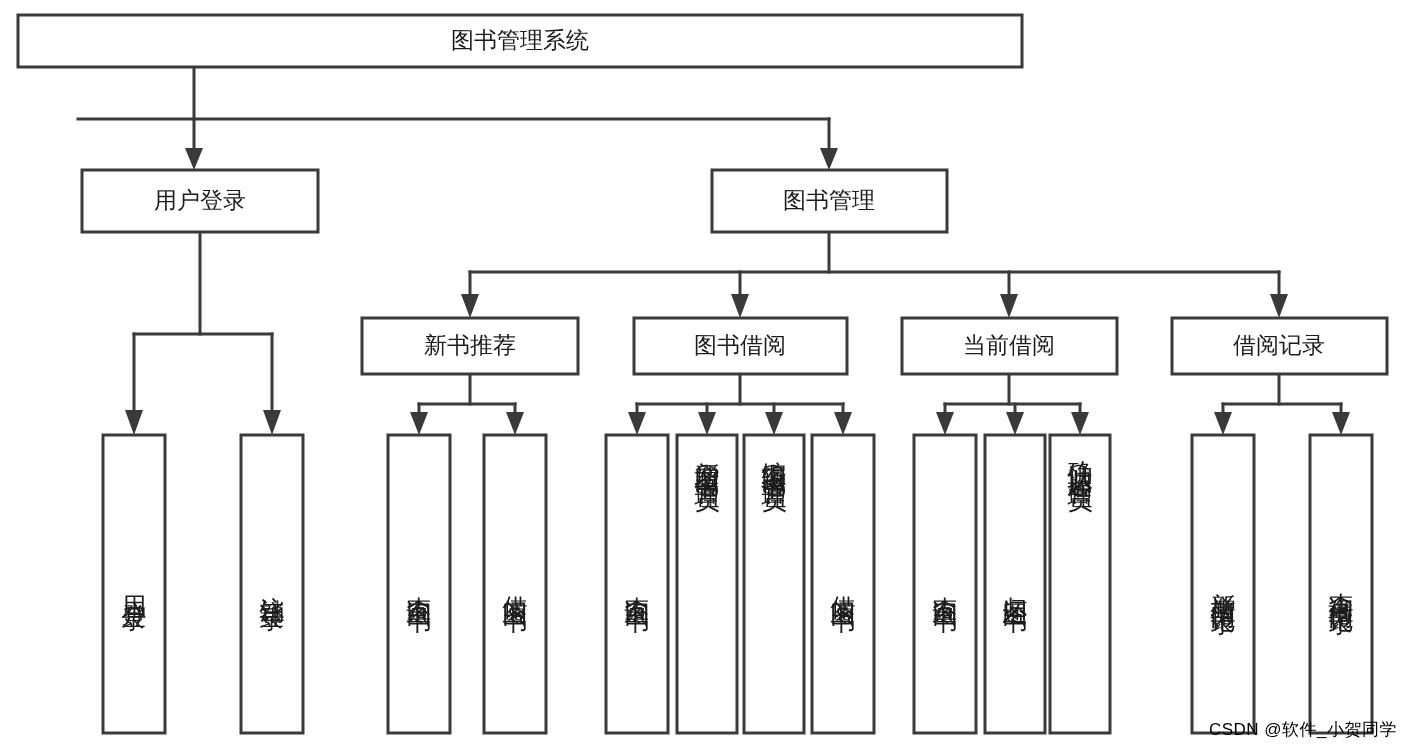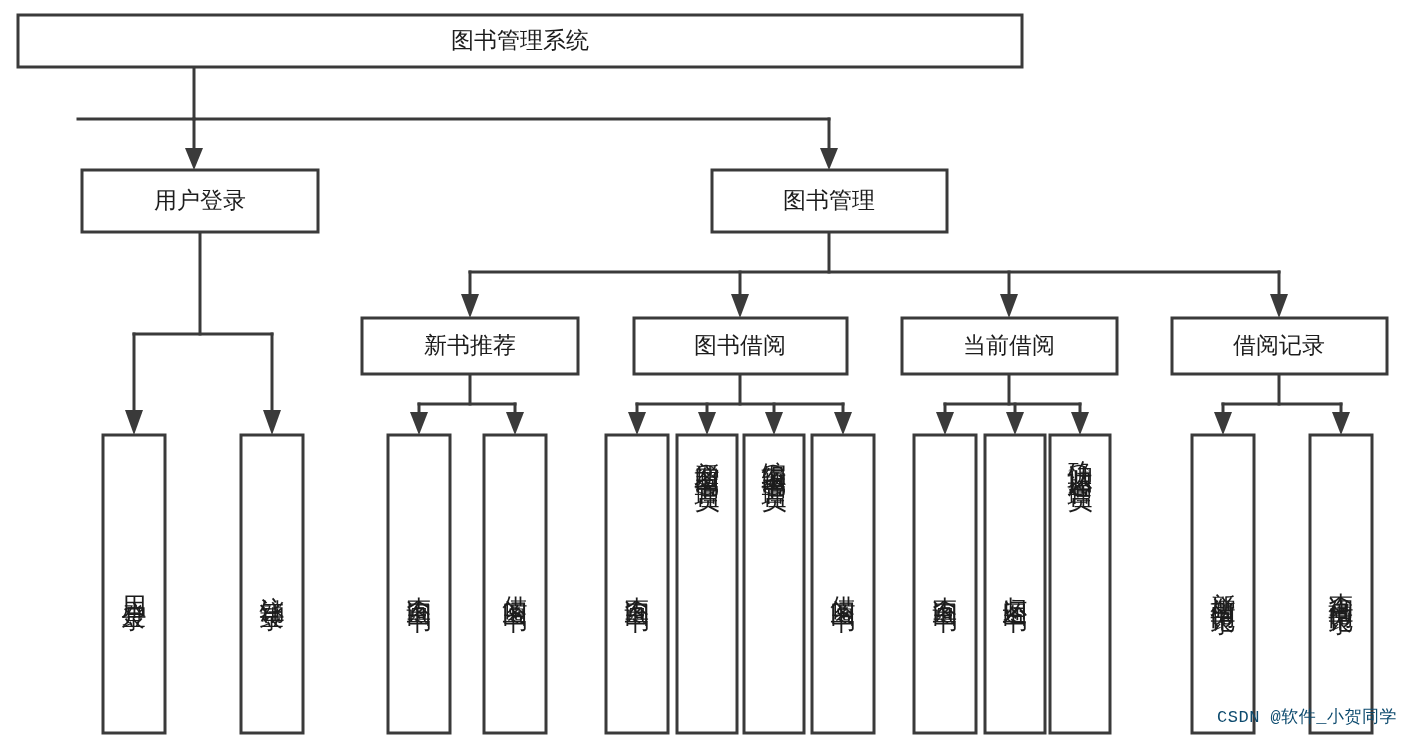--- a/index.html
+++ b/index.html
@@ -42,24 +42,24 @@
     fill: none;
     stroke-linecap: square;
   }
   .arrow-head {
     fill: #3a3a3a;
     stroke: none;
   }
   .watermark {
     position: absolute;
     right: 8px;
-    bottom: 19px;
-    font-family: Liberation Mono, monospace;
+    bottom: 6px;
+    font-family: Liberation Sans, sans-serif;
     font-size: 17px;
-    color: #0c4a6e;
+    color: #000000;
     white-space: nowrap;
     letter-spacing: 0.5px;
     user-select: none;
   }
 </style>
 </head>
 <body>
 
 <svg id="diagram" viewBox="0 0 1405 747">
 

